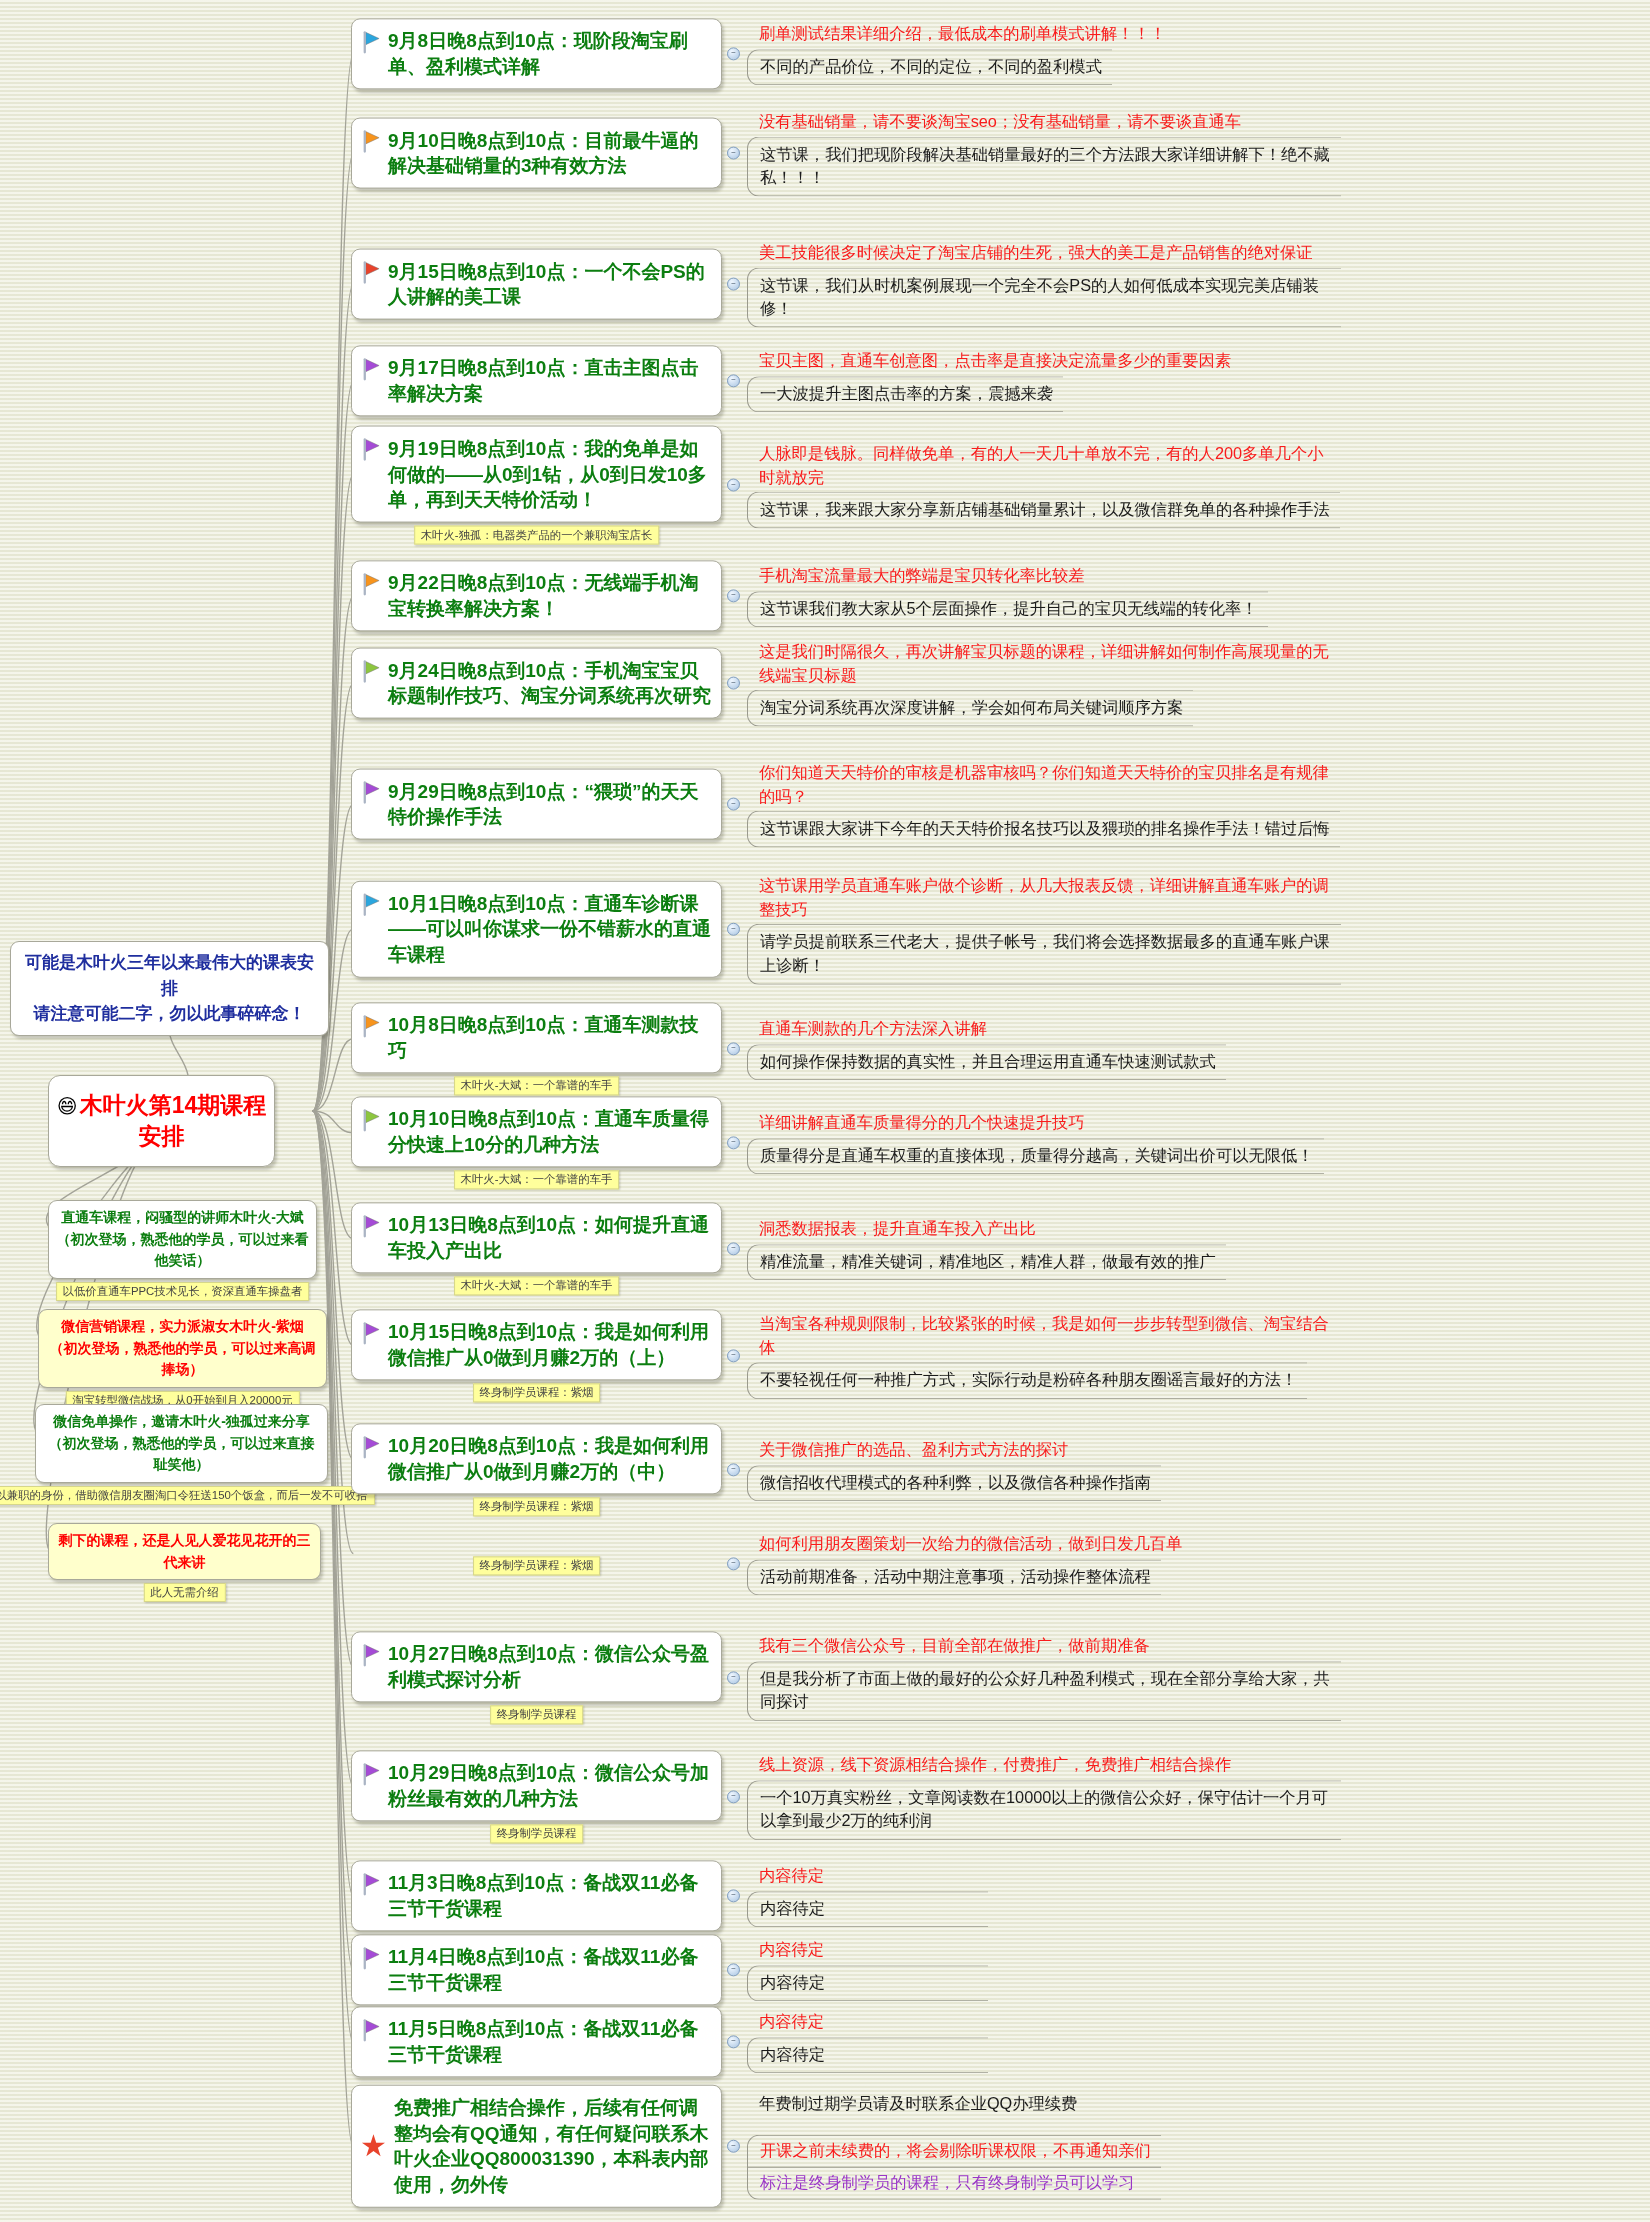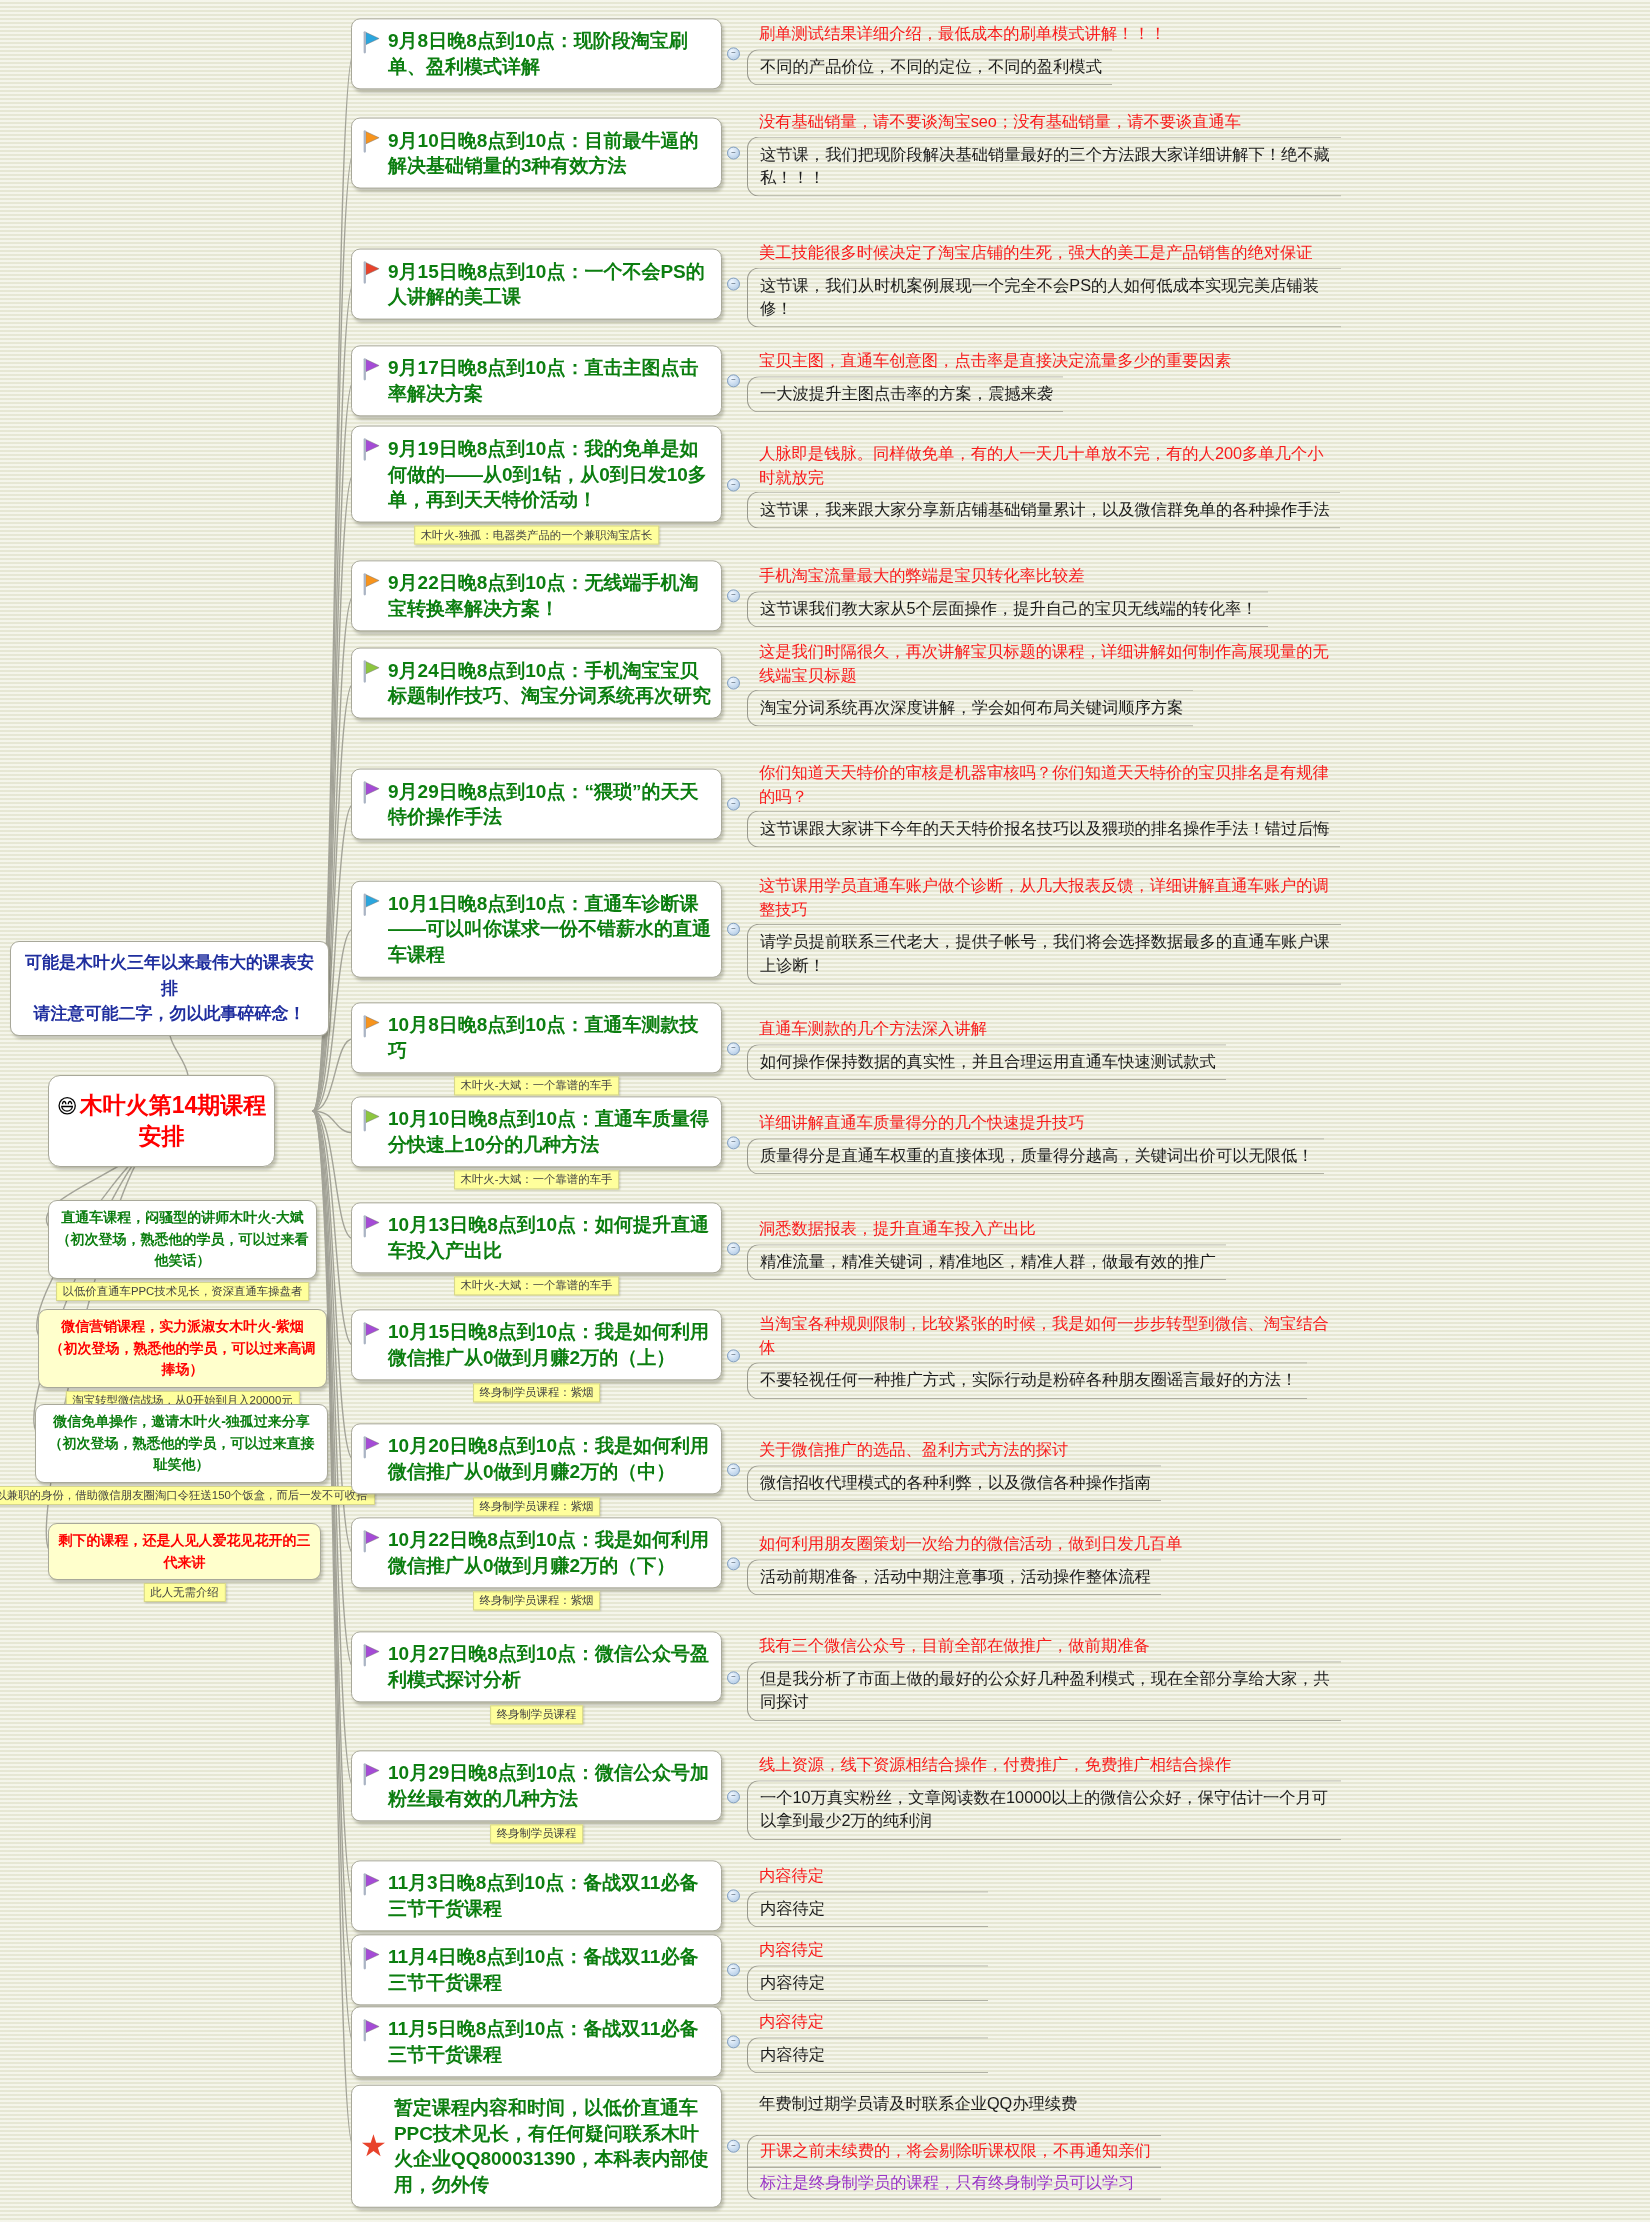--- a/index.html
+++ b/index.html
@@ -347,27 +347,20 @@
           <div class="tagline">终身制学员课程：紫烟</div>
       </div>
       <div class="handle">−</div>
       <div class="note">
       <div class="note-red">关于微信推广的选品、盈利方式方法的探讨</div>
       <div class="note-black">微信招收代理模式的各种利弊，以及微信各种操作指南</div>
     </div>
       </div>
       <div class="course-row" style="top: 1564px;">
       <div class="course-cell">
-        <div class="course-box nodebox">
-          <span><svg class="flag" viewBox="0 0 22 26">
-                <path d="M6 3 L20 9.5 L6 16 Z" fill="#A54BD6" stroke="#777" stroke-width="0.5"></path>
-                <path d="M5 3 L5 24" stroke="#aab4c4" stroke-width="2.4" stroke-linecap="round"></path>
-              </svg></span>
-          <span class="course-title">10月22日晚8点到10点：我是如何利用微信推广从0做到月赚2万的（下）</span>
-        </div>
           <div class="tagline">终身制学员课程：紫烟</div>
       </div>
       <div class="handle">−</div>
       <div class="note">
       <div class="note-red">如何利用朋友圈策划一次给力的微信活动，做到日发几百单</div>
       <div class="note-black">活动前期准备，活动中期注意事项，活动操作整体流程</div>
     </div>
       </div>
       <div class="course-row" style="top: 1678px;">
       <div class="course-cell">
@@ -448,21 +441,21 @@
       <div class="handle">−</div>
       <div class="note">
       <div class="note-red">内容待定</div>
       <div class="note-black">内容待定</div>
     </div>
       </div>
       <div class="course-row" style="top: 2146px;">
     <div class="course-cell">
       <div class="course-box nodebox">
         <span class="star">★</span>
-        <span class="course-title">暂定课程内容和时间，以低价直通车PPC技术见长，有任何疑问联系木叶火企业QQ800031390，本科表内部使用，勿外传</span>
+        <span class="course-title">免费推广相结合操作，后续有任何调整均会有QQ通知，有任何疑问联系木叶火企业QQ800031390，本科表内部使用，勿外传</span>
       </div>
     </div>
     <div class="handle">−</div>
     <div class="note">
       <div class="note-pre">年费制过期学员请及时联系企业QQ办理续费</div>
       <div class="note-black footer-box">
         <div class="f-red">开课之前未续费的，将会剔除听课权限，不再通知亲们</div>
         <div class="f-purple">标注是终身制学员的课程，只有终身制学员可以学习</div>
       </div>
     </div>

